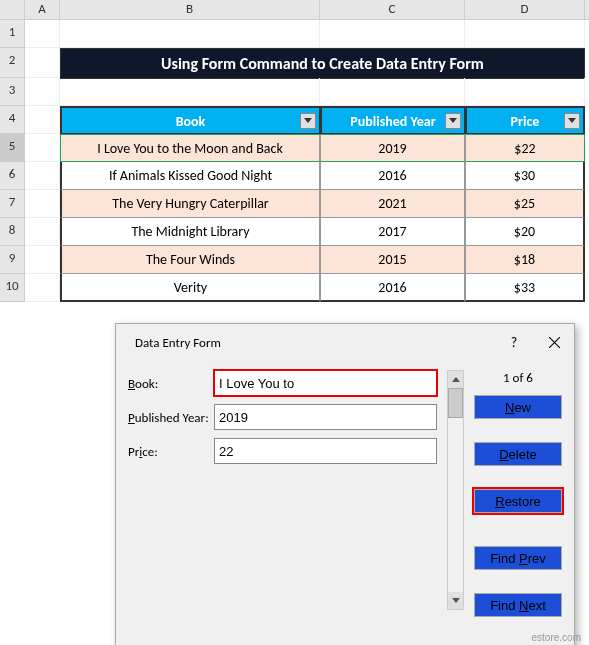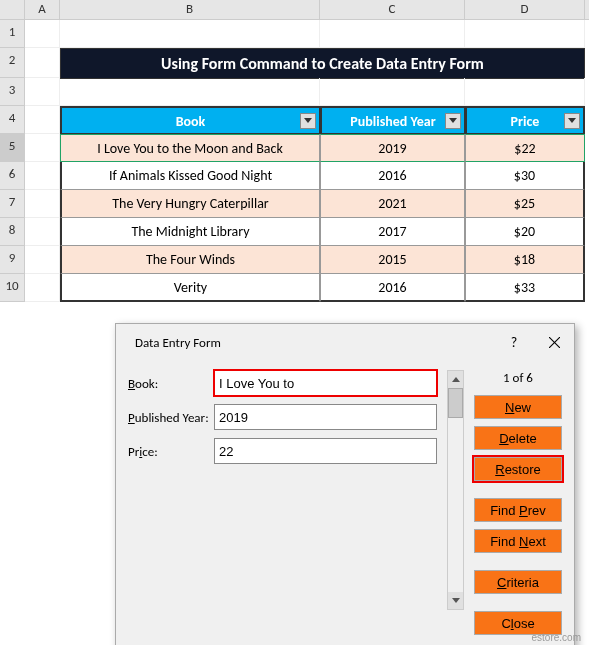--- a/index.html
+++ b/index.html
@@ -56,21 +56,21 @@
     .form-input { flex: 1; border: 1px solid #888; padding: 12px 4px; font-size: 13px; height: 21px; background: #fff; }
     .form-input.highlighted { outline: 2px solid #e00; outline-offset: -1px; }
     .scroll-col { width: 17px; background: #f0f0f0; border: 1px solid #ccc; position: relative; height: 240px; }
     .scroll-up, .scroll-down { height: 17px; background: #e0e0e0; display: flex; align-items: center; justify-content: center; }
     .scroll-up::after { content: ''; border-left: 4px solid transparent; border-right: 4px solid transparent; border-bottom: 5px solid #555; }
     .scroll-down { position: absolute; bottom: 0; width: 100%; }
     .scroll-down::after { content: ''; border-left: 4px solid transparent; border-right: 4px solid transparent; border-top: 5px solid #555; }
     .scroll-thumb { position: absolute; top: 17px; width: 15px; height: 30px; background: #ccc; border: 1px solid #aaa; }
     .btn-col { width: 88px; }
     .record-counter { text-align: center; font-size: 13px; margin-bottom: 10px; }
-    .dlg-btn { width: 100%; height: 24px; background: #f97316; border: 1px solid #aaa; font-size: 13px; margin-bottom: 7px; cursor: pointer; }
+    .dlg-btn { width: 100%; height: 24px; background: #1d4ed8; border: 1px solid #aaa; font-size: 13px; margin-bottom: 23px; cursor: pointer; }
     .dlg-btn.highlighted { outline: 2px solid #e00; outline-offset: 0px; }
     .dlg-btn u { text-decoration: underline; }
     .btn-spacer { height: 10px; }
     
     .watermark { position: absolute; bottom: 2px; right: 8px; font-size: 10px; color: #999; font-family: Arial; }
   </style>
 </head>
 <body>
 
 <div class="col-headers">

